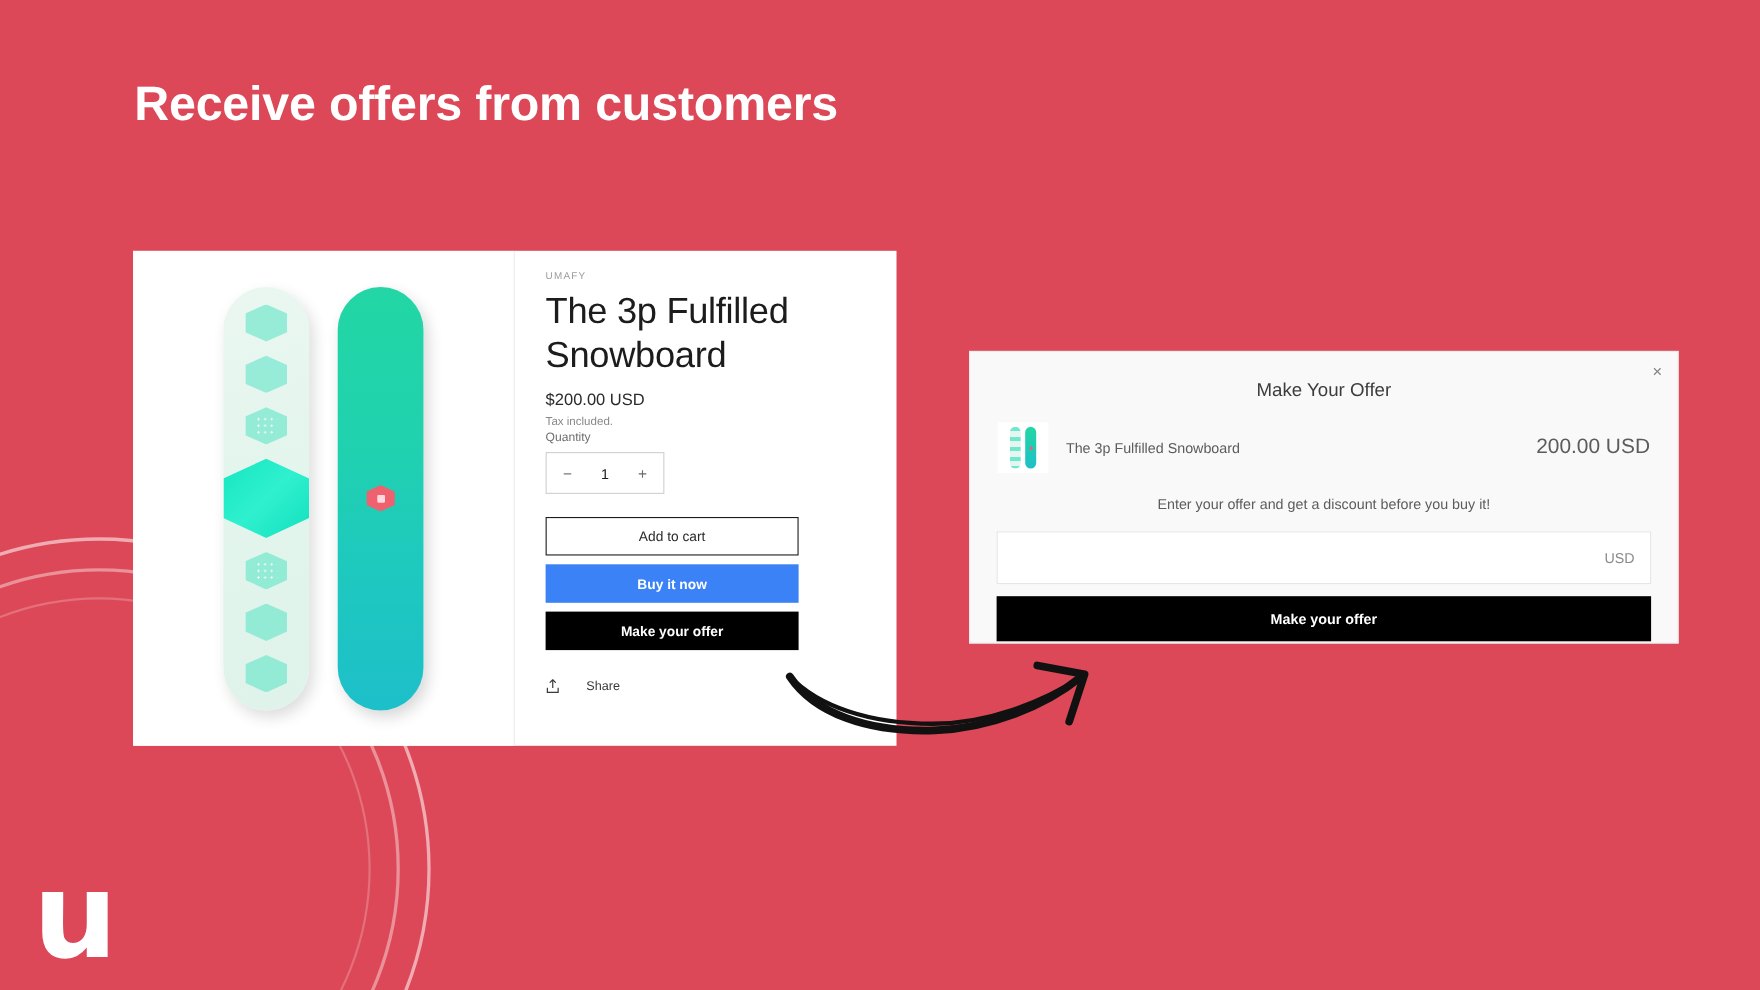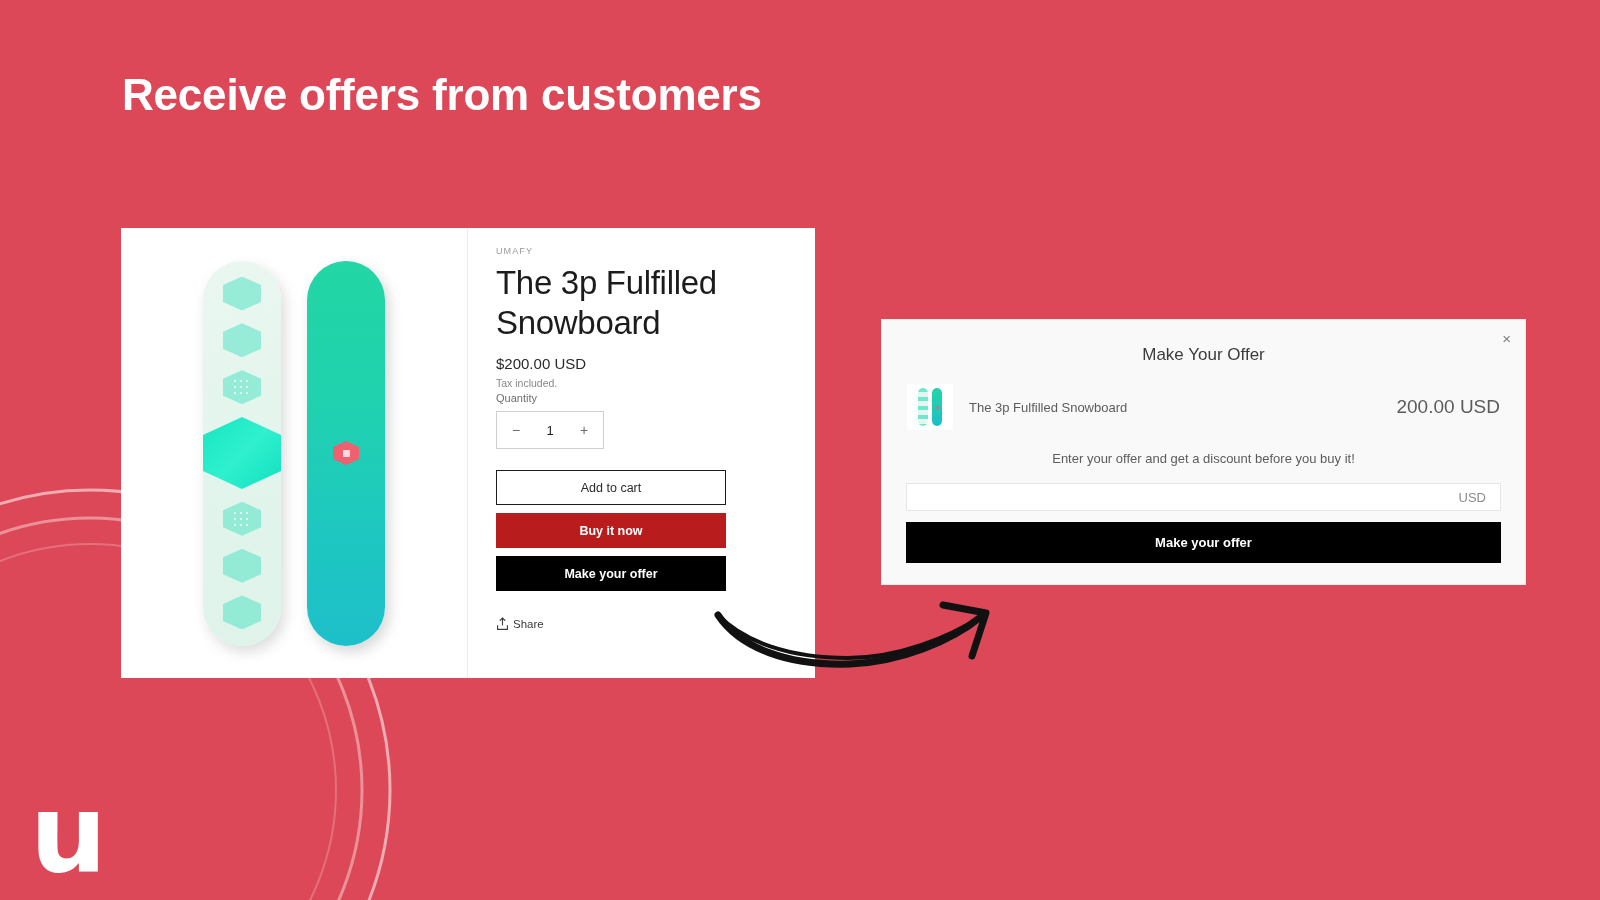--- a/index.html
+++ b/index.html
@@ -217,34 +217,34 @@
     cursor: pointer;
     margin-bottom: 8px;
   }
   .btn-outline {
     border: 1px solid #1c1c1c;
     background: #ffffff;
     color: #2b2b2b;
     font-weight: 400;
   }
   .btn-buy {
-    background: #b91c1c;
+    background: #3b82f6;
     color: #ffffff;
     font-weight: 700;
   }
   .btn-offer {
     background: #000000;
     color: #ffffff;
     font-weight: 700;
   }
 
   .share-row {
     display: flex;
     align-items: center;
-    gap: 4px;
+    gap: 24px;
     margin-top: 26px;
     cursor: pointer;
   }
   .share-label {
     font-size: 11.5px;
     color: #3a3a3a;
   }
 
   
   .offer-modal {
@@ -333,21 +333,21 @@
 
   .modal-sub {
     text-align: center;
     font-size: 13px;
     color: #5c5c5c;
     margin-top: 21px;
   }
 
   .offer-input-wrap {
     margin-top: 17px;
-    height: 28px;
+    height: 48px;
     background: #ffffff;
     border: 1px solid #e6e6e6;
     display: flex;
     align-items: center;
     padding: 0 14px;
   }
   .offer-input {
     flex: 1;
     border: none;
     outline: none;

